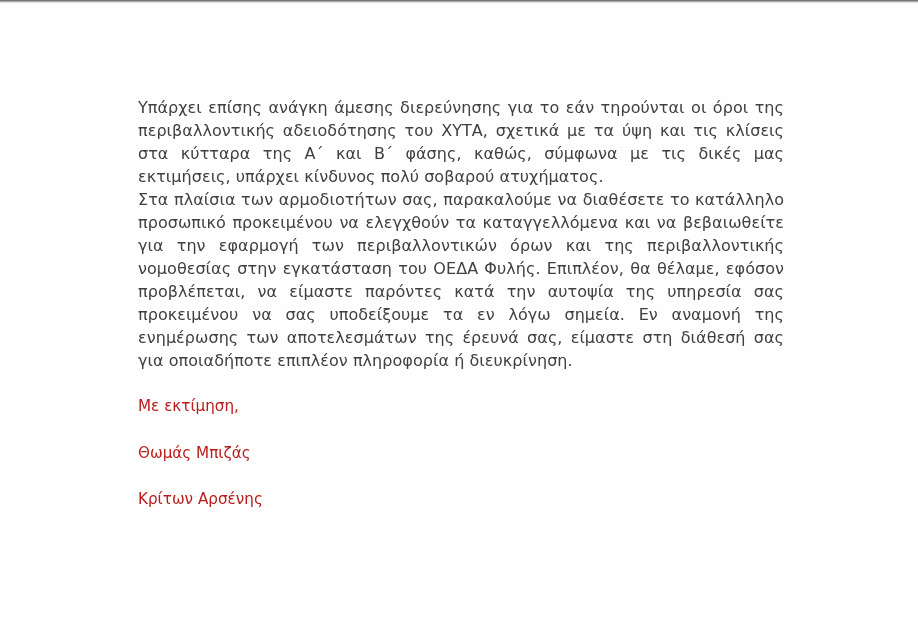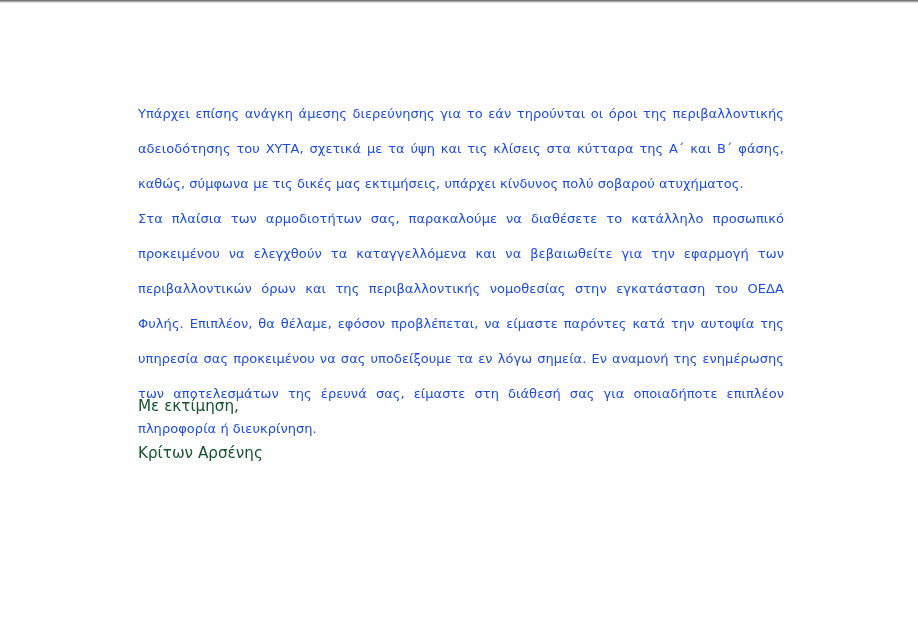--- a/index.html
+++ b/index.html
@@ -31,36 +31,36 @@
   #letter-body {
     position: absolute;
     left: 138px;
     top: 96px;
     width: 646px;
   }
   .para {
     margin: 0;
     text-align: justify;
     text-justify: inter-word;
-    font-size: 13px;
-    line-height: 35px;
-    color: #1d4ed8;
+    font-size: 16px;
+    line-height: 23px;
+    color: #404040;
     letter-spacing: 0.05px;
   }
   #signature-block {
     position: absolute;
     left: 138px;
     top: 394px;
     width: 400px;
   }
   .sig-line {
     margin: 0 0 22.5px 0;
     font-size: 15.2px;
     line-height: 24.2px;
-    color: #14532d;
+    color: #b91c1c;
     text-align: left;
     white-space: pre;
   }
   .sig-line:last-child {
     margin-bottom: 5px;
   }
 </style>
 </head>
 <body>
 
@@ -68,16 +68,17 @@
 
   <div id="page-top-edge"></div>
 
   <div id="letter-body">
     <p class="para">Υπάρχει επίσης ανάγκη άμεσης διερεύνησης για το εάν τηρούνται οι όροι της περιβαλλοντικής αδειοδότησης  του ΧΥΤΑ, σχετικά με τα ύψη και τις κλίσεις στα κύτταρα της Α΄ και Β΄ φάσης,  καθώς, σύμφωνα με τις δικές μας εκτιμήσεις, υπάρχει κίνδυνος πολύ σοβαρού ατυχήματος.</p>
     <p class="para">Στα πλαίσια των αρμοδιοτήτων σας, παρακαλούμε να διαθέσετε το κατάλληλο προσωπικό προκειμένου να ελεγχθούν τα καταγγελλόμενα και να βεβαιωθείτε για την εφαρμογή των περιβαλλοντικών όρων και της περιβαλλοντικής νομοθεσίας στην εγκατάσταση του ΟΕΔΑ Φυλής. Επιπλέον, θα θέλαμε, εφόσον προβλέπεται, να είμαστε παρόντες κατά την αυτοψία της υπηρεσία σας προκειμένου να σας υποδείξουμε τα εν λόγω σημεία. Εν αναμονή της  ενημέρωσης των αποτελεσμάτων της έρευνά σας, είμαστε στη διάθεσή σας για οποιαδήποτε επιπλέον πληροφορία ή διευκρίνηση.</p>
   </div>
 
   <div id="signature-block">
     <p class="sig-line">Με εκτίμηση,</p>
+    <p class="sig-line">Θωμάς Μπιζάς</p>
     <p class="sig-line">Κρίτων Αρσένης</p>
   </div>
 
 </div>
 
 </body></html>

